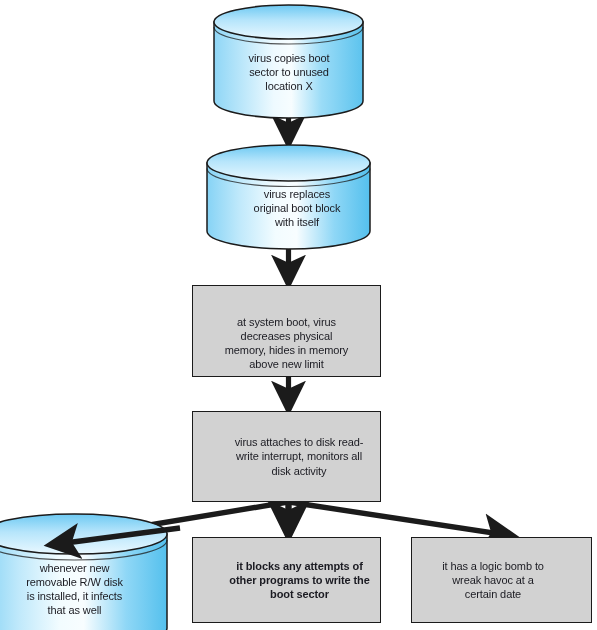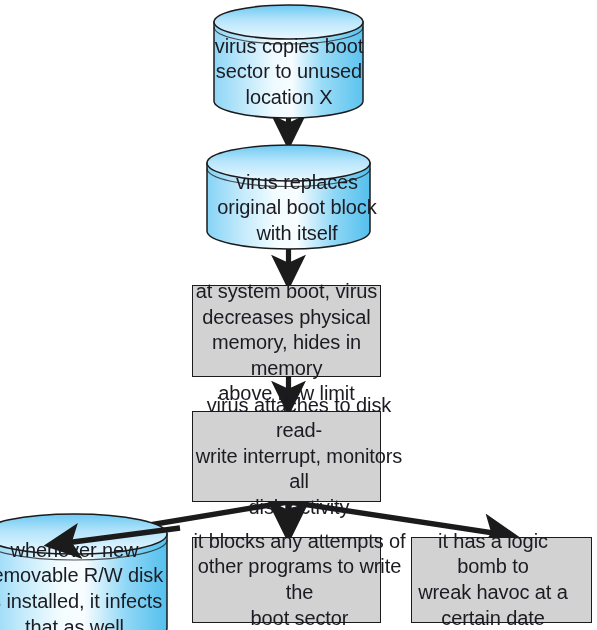--- a/index.html
+++ b/index.html
@@ -26,21 +26,21 @@
     height: 630px;
   }
   
   .node-text {
     position: absolute;
     display: flex;
     align-items: center;
     justify-content: center;
     text-align: center;
     color: #1b1b22;
-    font-size: 20px;
+    font-size: 11px;
     line-height: 1.28;
     letter-spacing: -0.1px;
     pointer-events: none;
     white-space: pre-line;
   }
   .rect-node {
     position: absolute;
     box-sizing: border-box;
     background: #d2d2d2;
     border: 1.6px solid #1b1b1b;
@@ -150,21 +150,21 @@
 
   <div class="node-text" style="left:192px; top:411px; width:214px; height:91px;">virus attaches to disk read-
 write interrupt, monitors all
 disk activity</div>
 
   <div class="node-text" style="left:-18px; top:549px; width:185px; height:80px;">whenever new
 removable R/W disk
 is installed, it infects
 that as well</div>
 
-  <div class="node-text" style="left:192px; top:537px; width:215px; height:86px;">it blocks any attempts of
+  <div class="node-text" style="left:192px; top:537px; width:215px; height:86px;font-weight:bold;">it blocks any attempts of
 other programs to write the
 boot sector</div>
 
   <div class="node-text" style="left:411px; top:537px; width:164px; height:86px;">it has a logic bomb to
 wreak havoc at a
 certain date</div>
 
   <div class="cyl-hit" style="left:214px; top:5px; width:150px; height:113px;"></div>
   <div class="cyl-hit" style="left:207px; top:145px; width:164px; height:105px;"></div>
   <div class="cyl-hit" style="left:0px; top:514px; width:167px; height:116px;"></div>

